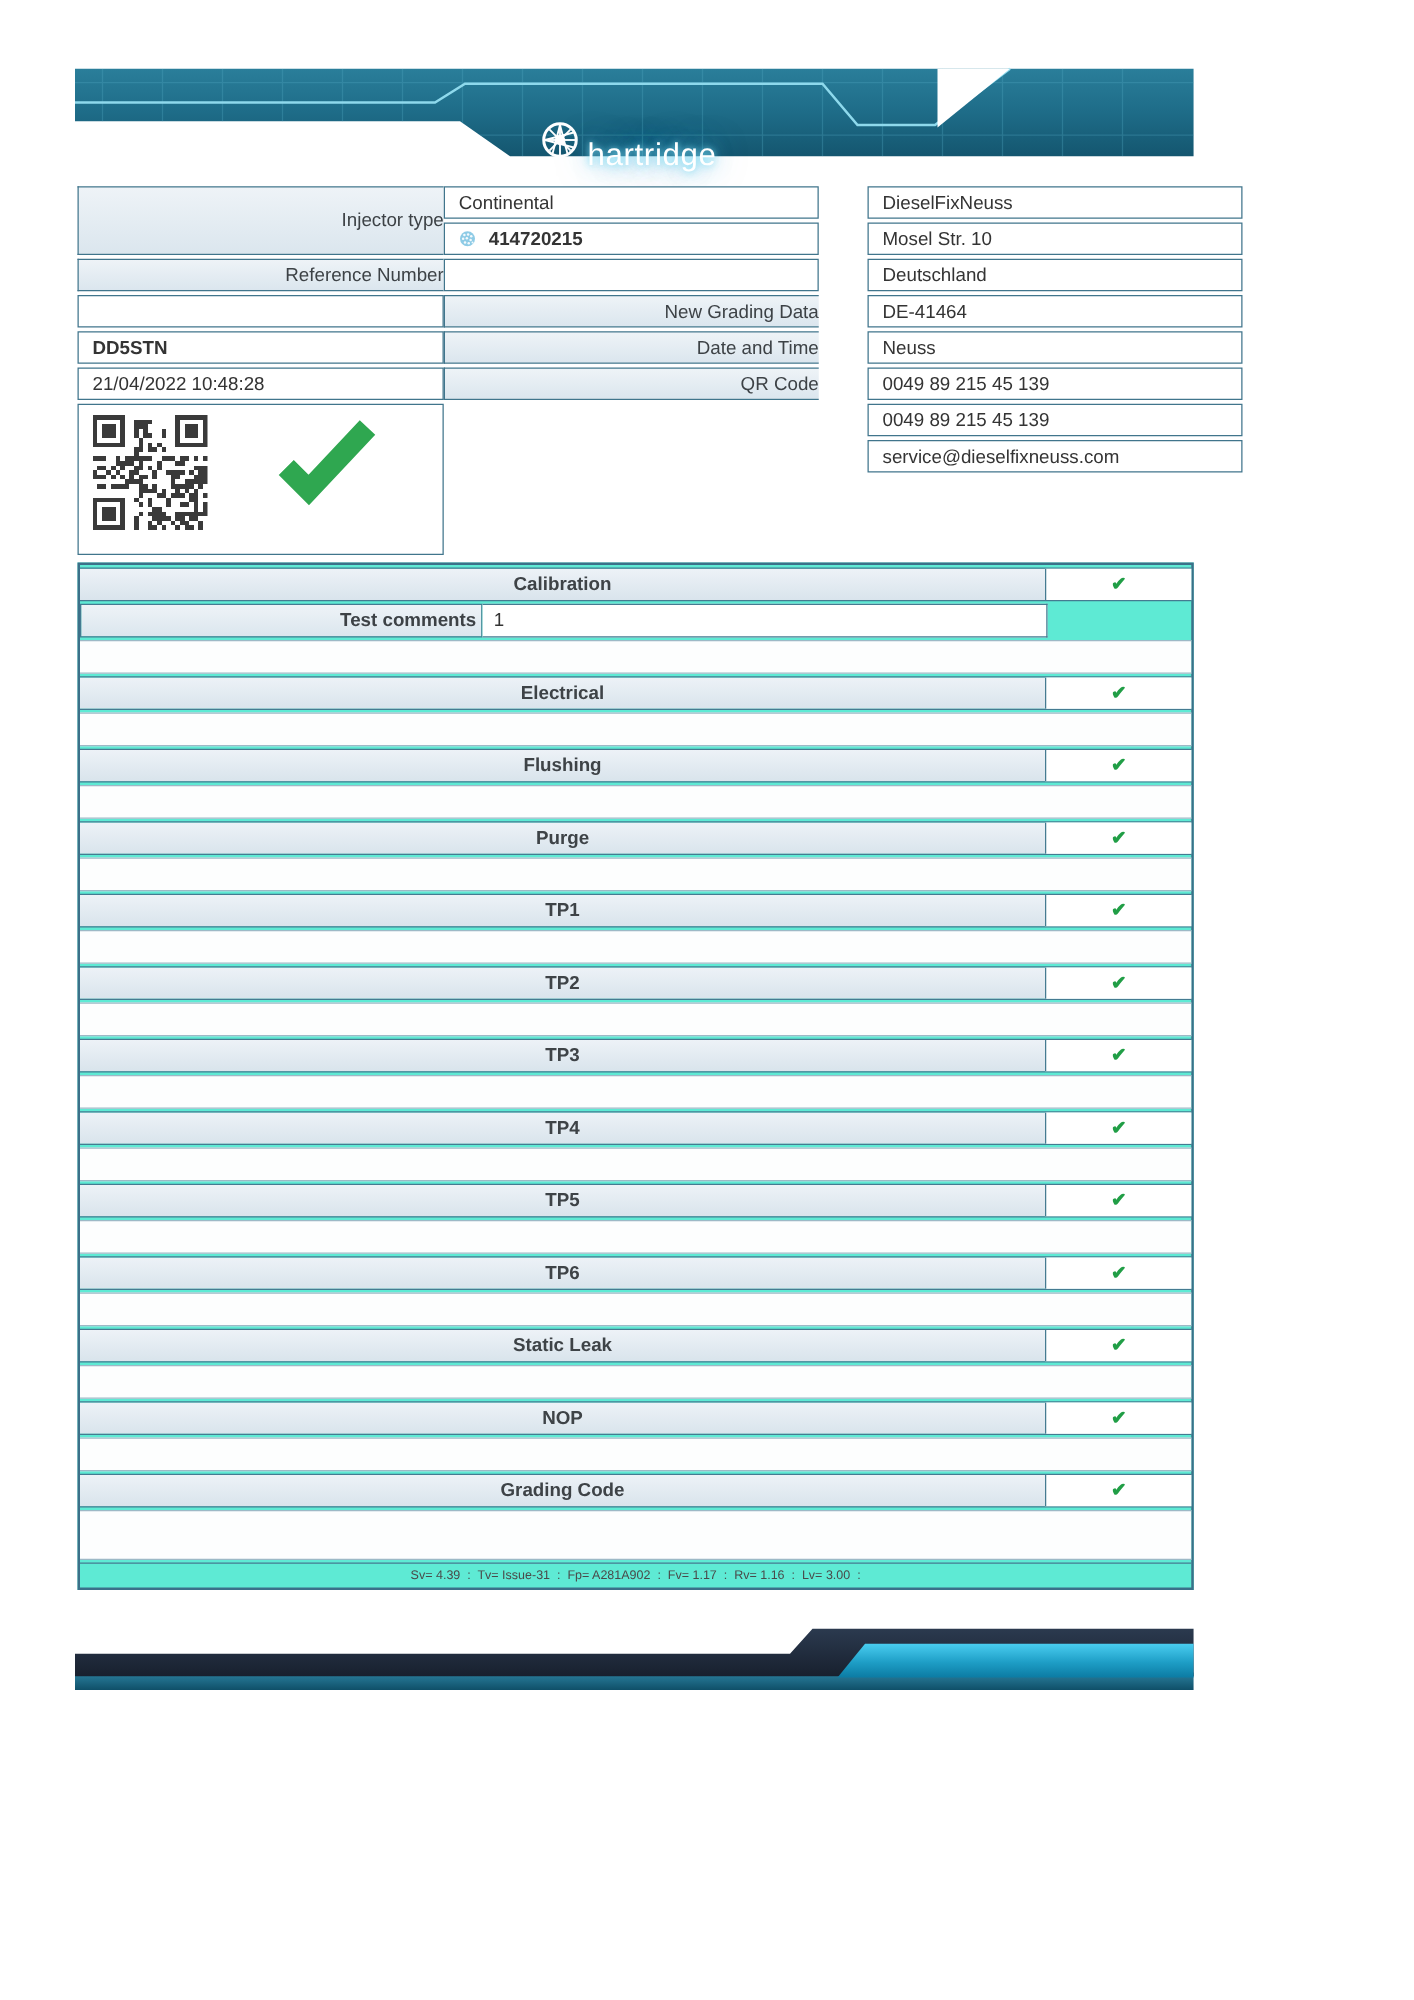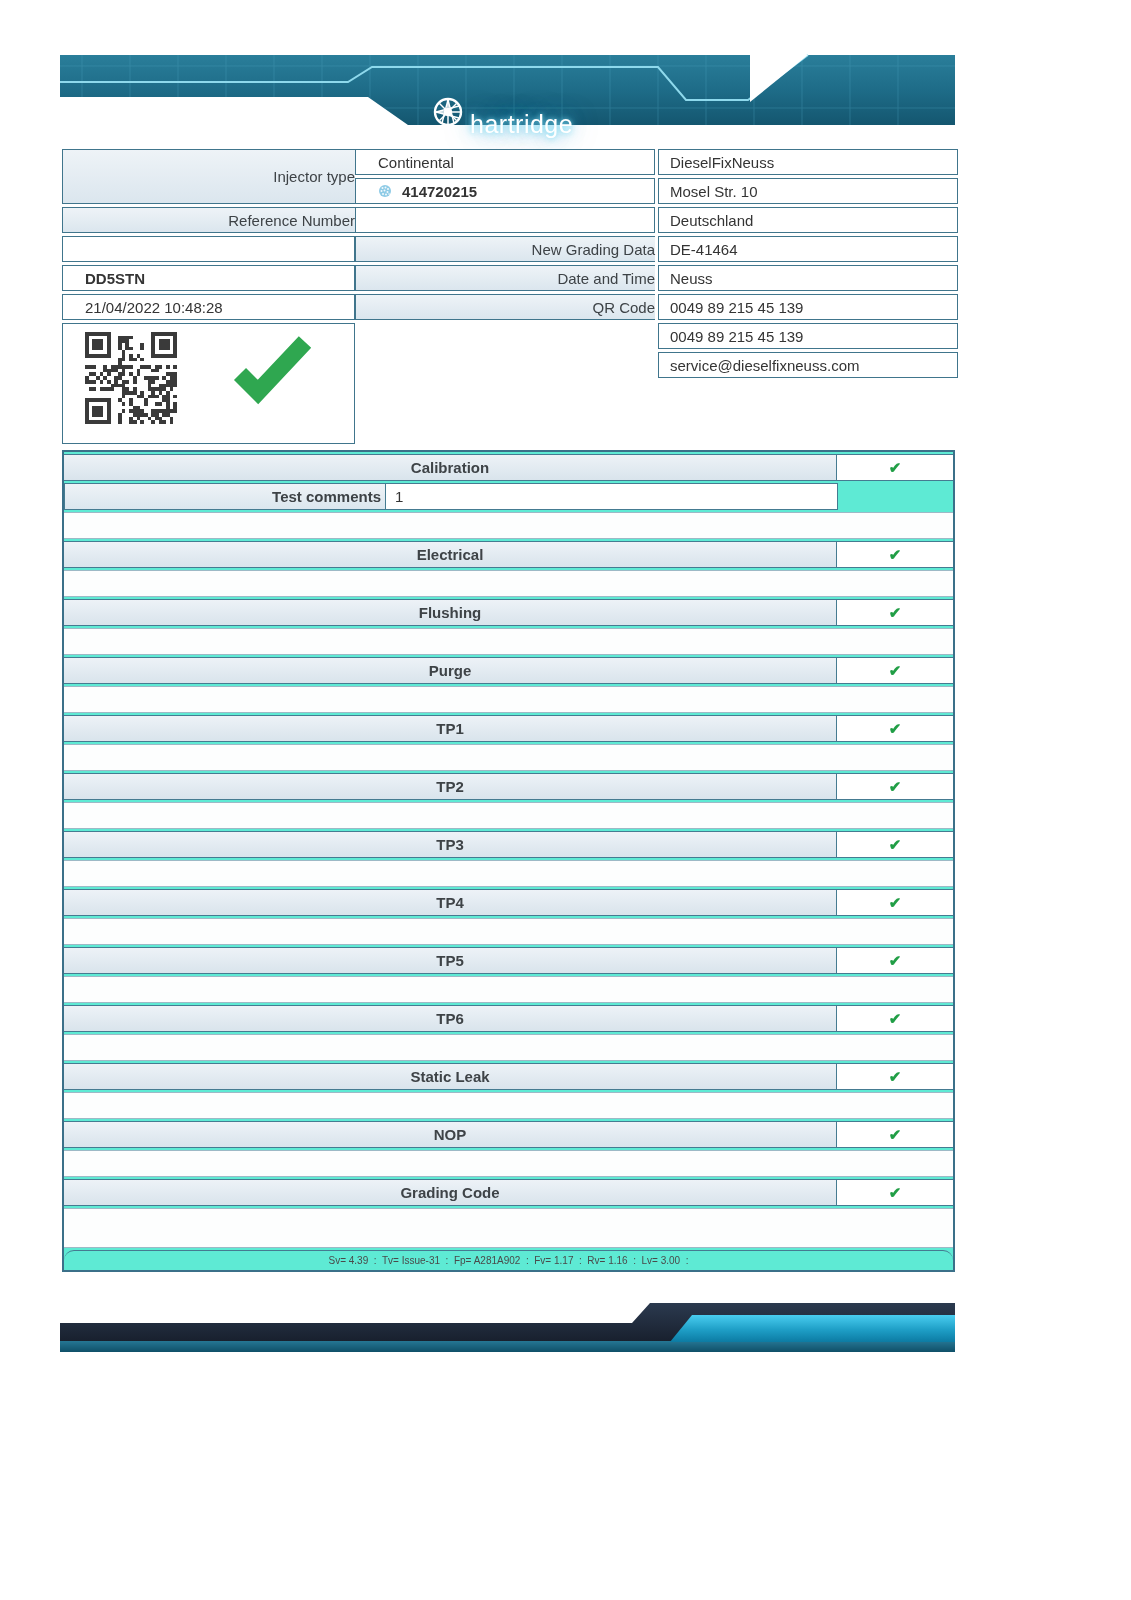--- a/index.html
+++ b/index.html
@@ -9,26 +9,26 @@
   
   #header-banner{left:60px;top:52px;width:895px;height:76px;}
   #footer-banner{left:60px;top:1295px;width:895px;height:62px;}
   .logo-wrap{position:absolute;left:372px;top:32px;display:flex;align-items:center;gap:6px;}
   .logo-text{font-size:25px;font-weight:normal;color:#fff;letter-spacing:.5px;
              text-shadow:0 0 5px rgba(130,225,248,.95),0 0 14px rgba(80,190,230,.75),0 0 26px rgba(60,170,215,.5);margin-top:26px;}
 
   
   #info-left{left:62px;top:149px;display:grid;grid-template-columns:293px 300px;
              grid-template-rows:repeat(7,26px) 92px;row-gap:3px;}
-  #info-right{left:658px;top:149px;display:grid;grid-template-columns:300px;
+  #info-right{left:694px;top:149px;display:grid;grid-template-columns:300px;
               grid-auto-rows:26px;row-gap:3px;}
   .lbox,.vbox,.rbox{box-sizing:border-box;font-size:15px;display:flex;align-items:center;}
   .lbox{border:1.5px solid #40758c;border-right:none;background:linear-gradient(#eef3f7,#dbe6ee);
         justify-content:flex-end;font-weight:normal;color:#3d4246;}
-  .vbox{border:1.5px solid #40758c;background:#fff;padding-left:22px;}
+  .vbox{border:1.5px solid #40758c;background:#fff;padding-left:11px;}
   .rbox{border:1.5px solid #40758c;background:#fff;padding-left:11px;}
   .span2{grid-row:span 2;}
   .qrcell{grid-row:7/9;align-items:flex-start;padding-top:8px;gap:52px;}
   .bold{font-weight:bold;}
   .serial{display:flex;align-items:center;gap:10px;font-weight:bold;}
 
   
   #results{left:62px;top:450px;width:893px;box-sizing:border-box;border:2px solid #3b7089;background:#5eead4;}
   .sec-row{display:flex;height:27px;margin:2px 0;border-top:1.5px solid #457b91;border-bottom:1.5px solid #457b91;
            background:linear-gradient(#edf2f7,#d9e4ec);box-sizing:border-box;}
@@ -36,21 +36,21 @@
   .sec-check{width:116px;border-left:1.5px solid #457b91;background:#fff;display:flex;align-items:center;justify-content:center;}
   .chk{color:#219e46;font-size:15px;font-weight:bold;line-height:1;}
   .tc-row{display:flex;height:27px;margin:2px 0;box-sizing:border-box;}
   .tc-label{width:322px;box-sizing:border-box;border:1.5px solid #457b91;background:linear-gradient(#eef3f7,#dbe6ee);
             display:flex;align-items:center;justify-content:flex-end;padding-right:4px;font-weight:bold;font-size:15px;color:#3d4246;}
   .tc-value{width:452px;box-sizing:border-box;border:1.5px solid #457b91;border-left:none;background:#fff;
             display:flex;align-items:center;padding-left:9px;font-size:15px;}
   .empty-row{height:27px;margin:2px 0;border-top:1.5px solid #9db9c6;border-bottom:1.5px solid #9db9c6;background:#fdfefe;box-sizing:border-box;}
   .empty-tall{height:40px;}
   .version-row{height:20px;margin:2px 0 0 0;border-top:1.5px solid #457b91;display:flex;align-items:center;justify-content:center;
-               font-size:10px;color:#4a4a4a;white-space:pre;box-sizing:border-box;border-radius:10px;}
+               font-size:10px;color:#4a4a4a;white-space:pre;box-sizing:border-box;}
 </style>
 </head>
 <body>
 
 <div class="abs" id="header-banner">
   <svg width="895" height="76" viewBox="0 0 895 76">
     <defs>
       <linearGradient id="tealg" x1="0" y1="0" x2="0" y2="1">
         <stop offset="0" stop-color="#2a7e9a"></stop>
           <stop offset=".5" stop-color="#1e6c88"></stop>

